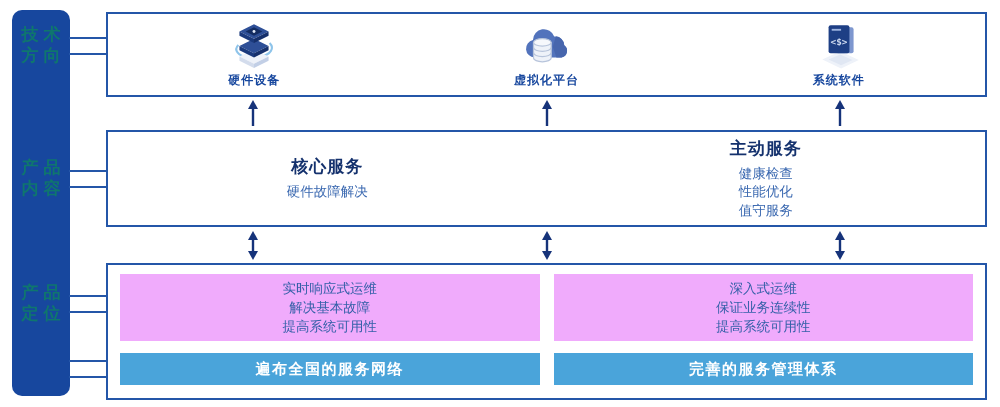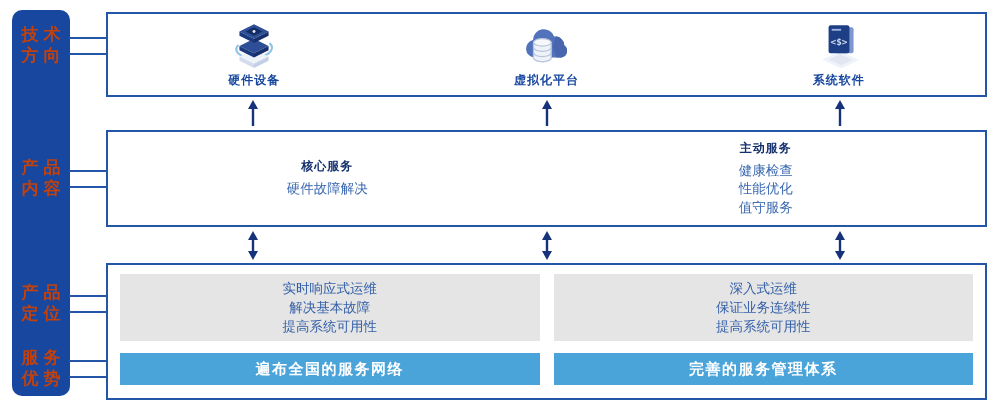--- a/index.html
+++ b/index.html
@@ -14,21 +14,21 @@
 
   
   .sidebar {
     position: absolute; left: 12px; top: 10px;
     width: 58px; height: 386px;
     background: #17479e;
     border-radius: 10px;
   }
   .v-label {
     position: absolute; left: 12px; width: 58px;
-    color: #c2410c; font-weight: bold; font-size: 17px;
+    color: #0f766e; font-weight: bold; font-size: 17px;
     line-height: 21px; text-align: center;
   }
   .v-label div { letter-spacing: 5px; text-indent: 5px; white-space: nowrap; }
   .vl-1 { top: 24px; }
   .vl-2 { top: 157px; }
   .vl-3 { top: 282px; }
   .vl-4 { top: 347px; }
 
   
   .conn {
@@ -53,41 +53,41 @@
 
   
   .tech-label {
     font-size: 12px; font-weight: bold; color: #17479e;
     margin-top: 2px; letter-spacing: 1px;
   }
   .tech-icon { height: 50px; display:flex; align-items:flex-end; }
 
   
   .svc-title {
-    font-size: 12px; font-weight: bold; color: #14316d;
+    font-size: 17px; font-weight: bold; color: #14316d;
     margin-bottom: 5px; letter-spacing: 1px;
   }
   .svc-item {
     font-size: 13.5px; color: #3a68b0; line-height: 18.5px;
     text-align: left;
   }
 
   
   .arrow-strip {
     position: absolute; left: 106px; width: 881px;
     display: flex;
   }
   .arrow-strip .cell { flex: 1; display: flex; align-items: center; justify-content: center; }
   .strip-a { top: 99px;  height: 28px; }
   .strip-b { top: 231px; height: 29px; }
 
   
   .pos-col { flex: 1; display: flex; flex-direction: column; }
   .pos-points {
-    height: 70px; background: #e5e5e5;
+    height: 70px; background: #f0abfc;
     display: flex; flex-direction: column; align-items: center; justify-content: center;
     color: #3560a8; font-size: 13.5px; line-height: 19px; text-align: center;
   }
   .pos-banner {
     margin-top: 12px; height: 33px; background: #4aa4da;
     display: flex; align-items: center; justify-content: center;
     color: #ffffff; font-weight: bold; font-size: 15px; letter-spacing: 1.5px;
   }
 </style>
 </head>
@@ -101,24 +101,20 @@
     <div>技术</div>
     <div>方向</div>
   </div>
   <div class="v-label vl-2">
     <div>产品</div>
     <div>内容</div>
   </div>
   <div class="v-label vl-3">
     <div>产品</div>
     <div>定位</div>
-  </div>
-  <div class="v-label vl-4">
-    <div>服务</div>
-    <div>优势</div>
   </div>
 
   <div class="conn" style="top:37px"></div>
   <div class="conn" style="top:53px"></div>
   <div class="conn" style="top:170px"></div>
   <div class="conn" style="top:186px"></div>
   <div class="conn" style="top:295px"></div>
   <div class="conn" style="top:311px"></div>
   <div class="conn" style="top:360px"></div>
   <div class="conn" style="top:376px"></div>

